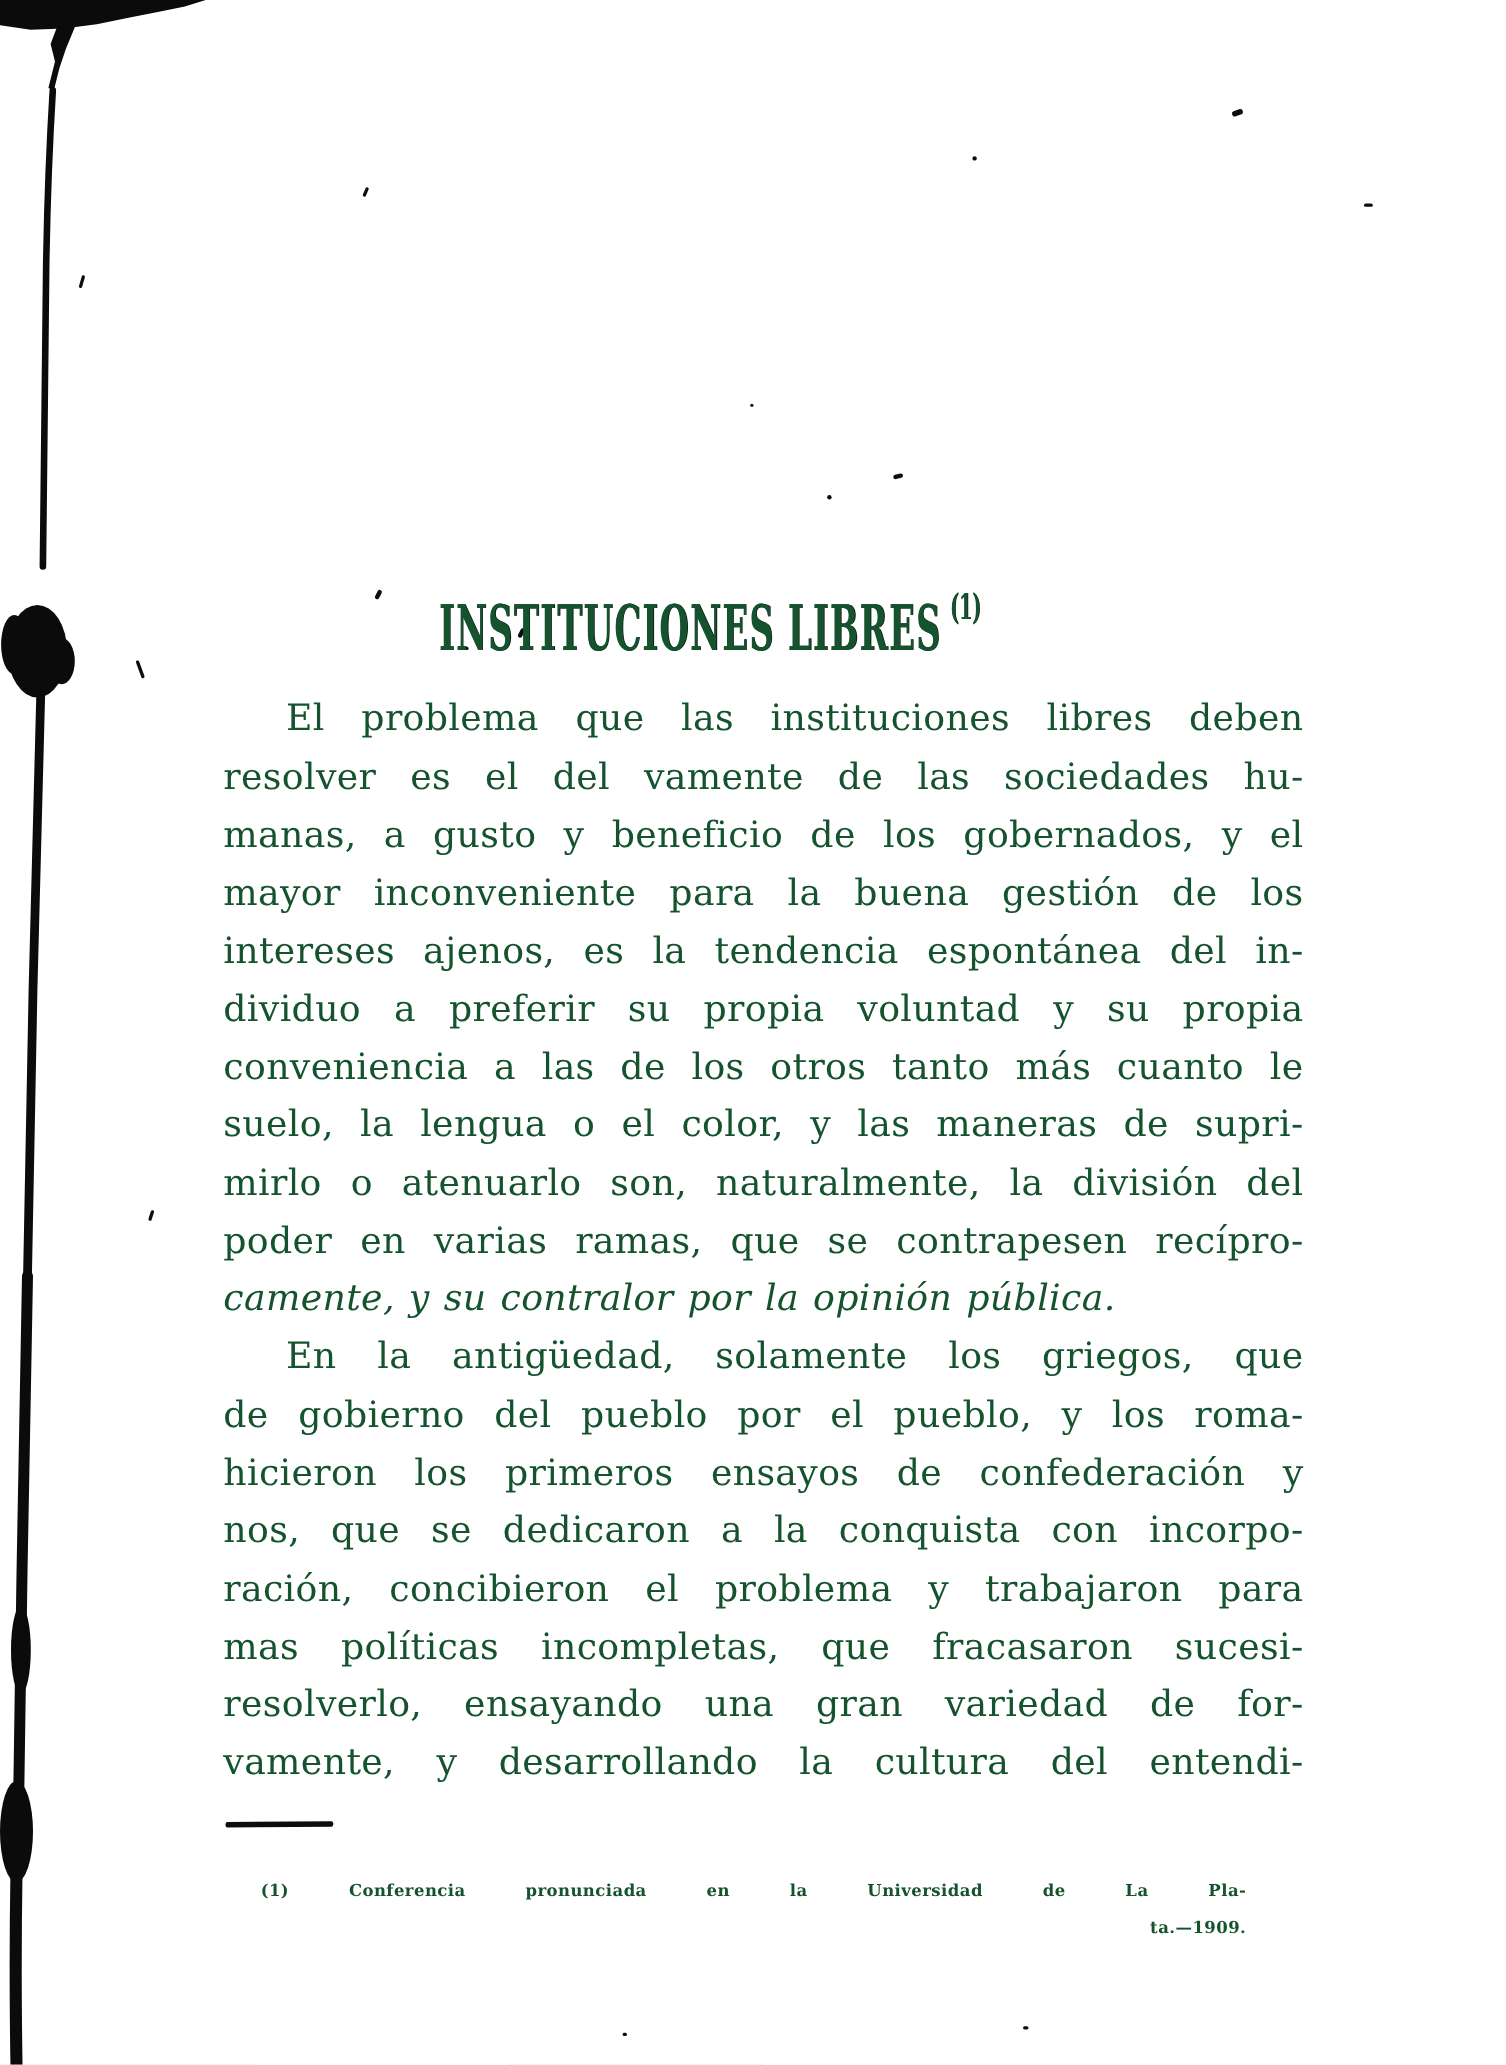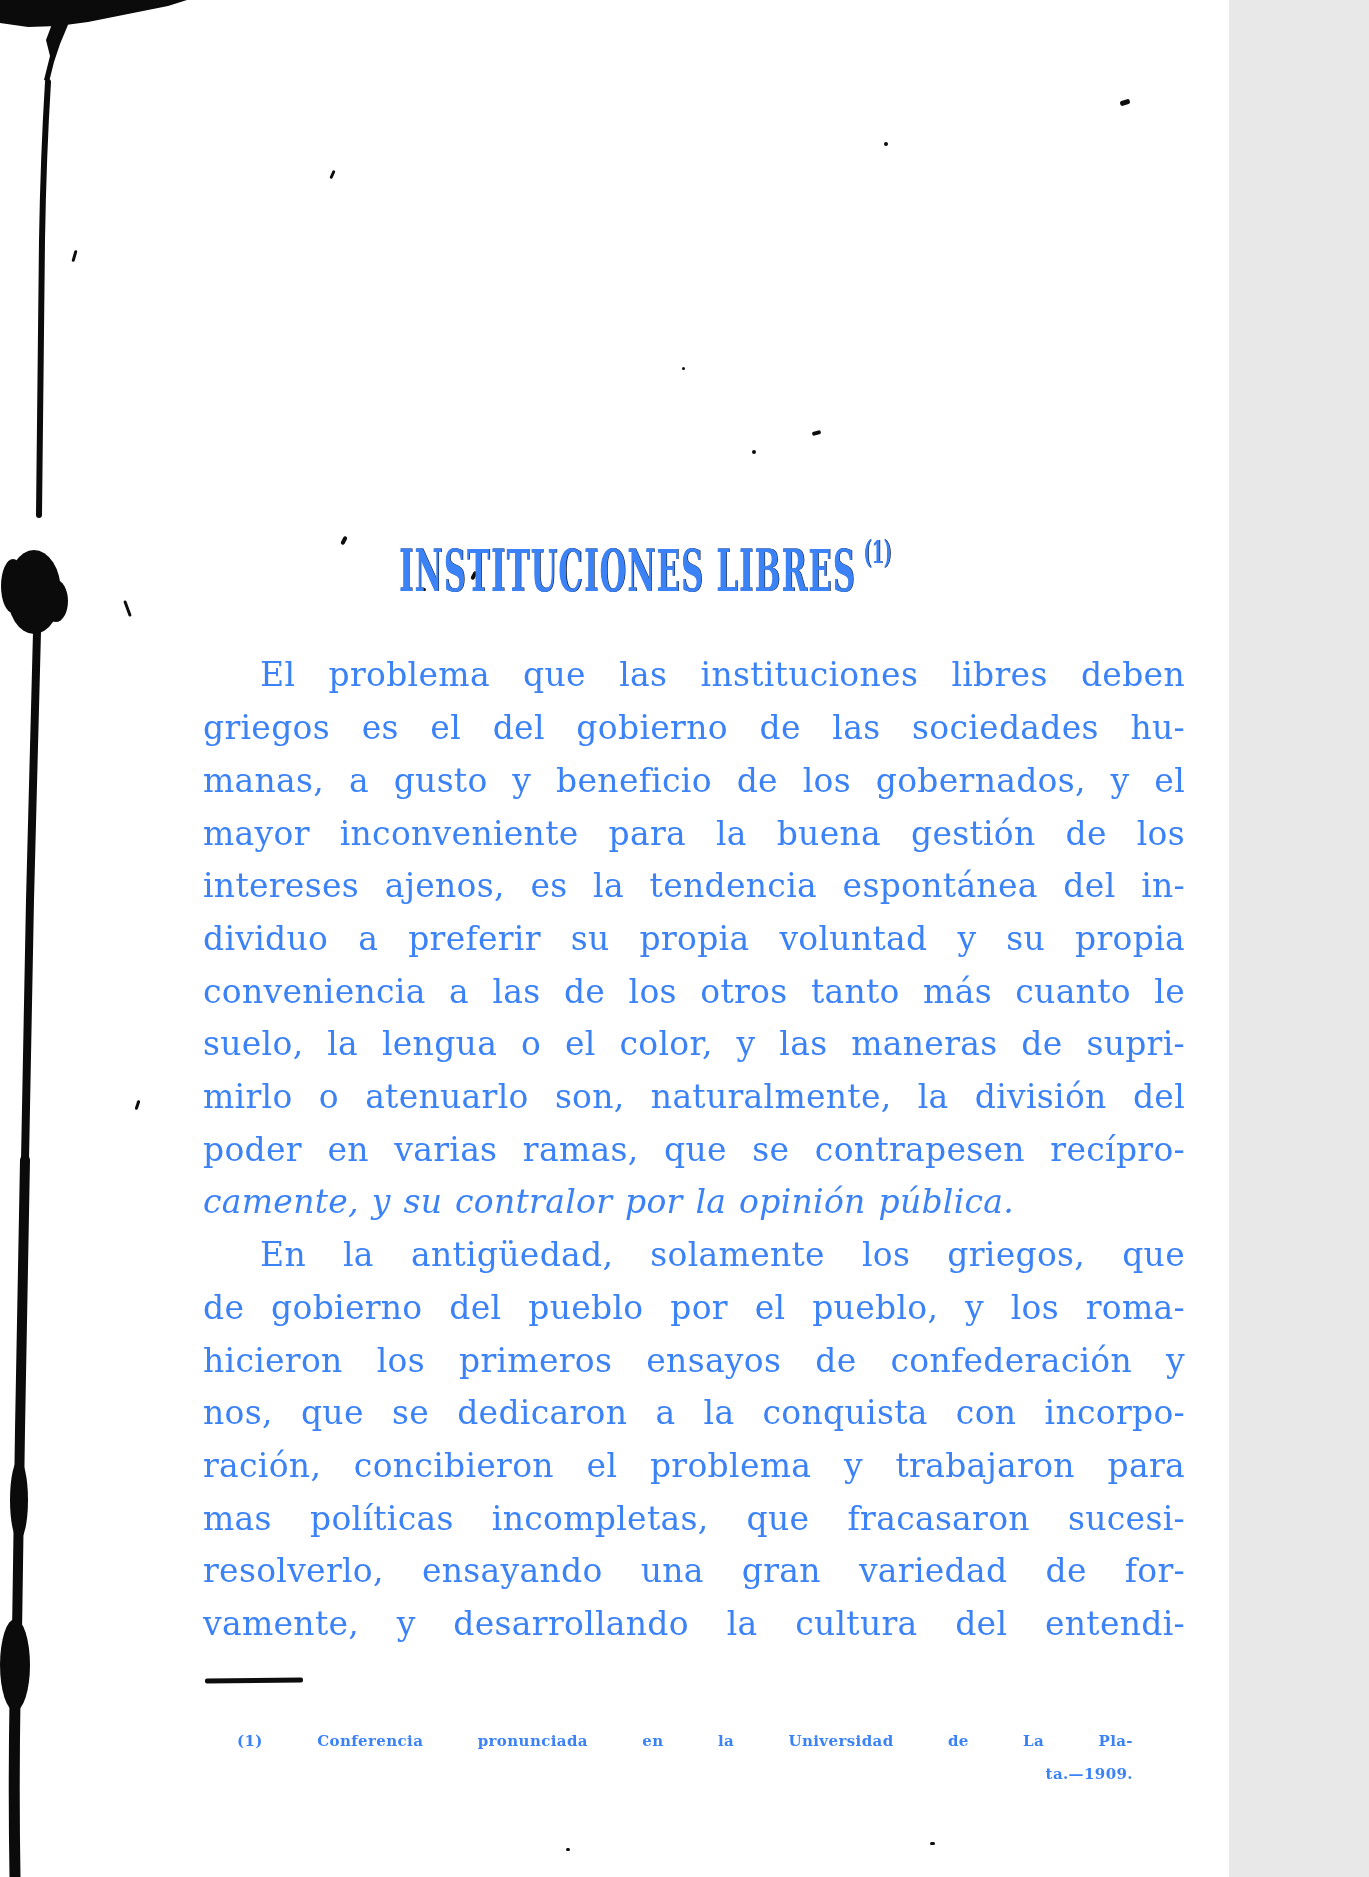--- a/index.html
+++ b/index.html
@@ -1,36 +1,36 @@
 <!DOCTYPE html>
 <html><head>
 <meta charset="utf-8">
 <style>
   html,body { margin:0; padding:0; background:#e8e8e8; }
   .page {
-    position:relative; width:1229px; height:1877px;
+    position:relative; width:1369px; height:1877px;
     background:#ffffff; overflow:hidden;
-    font-family:"DejaVu Serif", serif; color:#3b82f6;
+    font-family:"DejaVu Serif", serif; color:#14532d;
   }
   .binding-svg { position:absolute; left:0; top:0; pointer-events:none; }
 
   .text-block { position:absolute; left:203px; top:498px; width:982px; }
 
   .title-row { position:relative; height:70px; }
   .title-inner {
     position:absolute; left:196px; top:0;
     display:inline-block; white-space:nowrap;
     transform:scaleX(0.54); transform-origin:left top;
     font-weight:bold; font-size:57px; line-height:66px; letter-spacing:2px;
     text-shadow:1px 0 0 #0d0d0d;
   }
   .title-sup { font-size:32px; letter-spacing:0; vertical-align:28px; margin-left:14px; font-weight:bold; }
 
   .para { margin:0; }
-  .para-1 { margin-top:60px; }
+  .para-1 { margin-top:38px; }
   .line {
     font-size:33px; line-height:52.7px;
     letter-spacing:0.3px; word-spacing:2px;
     text-align:justify; text-align-last:justify;
     white-space:normal;
   }
   .line.indent { text-indent:57px; }
   .line.end { text-align-last:left;font-style:italic; }
 
   .footnote { margin-top:27px; }
@@ -89,21 +89,21 @@
   <div class="speck" style="left:930px;top:1842px;width:5px;height:3px"></div>
 
   <main class="text-block">
 
     <h1 class="title-row">
       <span class="title-inner"><span>INSTITUCIONES LIBRES</span><sup class="title-sup">(1)</sup></span>
     </h1>
 
     <div class="para para-1">
       <div class="line indent">El problema que las instituciones libres deben</div>
-      <div class="line">griegos es el del gobierno de las sociedades hu-</div>
+      <div class="line">resolver es el del vamente de las sociedades hu-</div>
       <div class="line">manas, a gusto y beneficio de los gobernados, y el</div>
       <div class="line">mayor inconveniente para la buena gestión de los</div>
       <div class="line">intereses ajenos, es la tendencia espontánea del in-</div>
       <div class="line">dividuo a preferir su propia voluntad y su propia</div>
       <div class="line">conveniencia a las de los otros tanto más cuanto le</div>
       <div class="line">suelo, la lengua o el color, y las maneras de supri-</div>
       <div class="line">mirlo o atenuarlo son, naturalmente, la división del</div>
       <div class="line">poder en varias ramas, que se contrapesen recípro-</div>
       <div class="line end">camente, y su contralor por la opinión pública.</div>
     </div>

